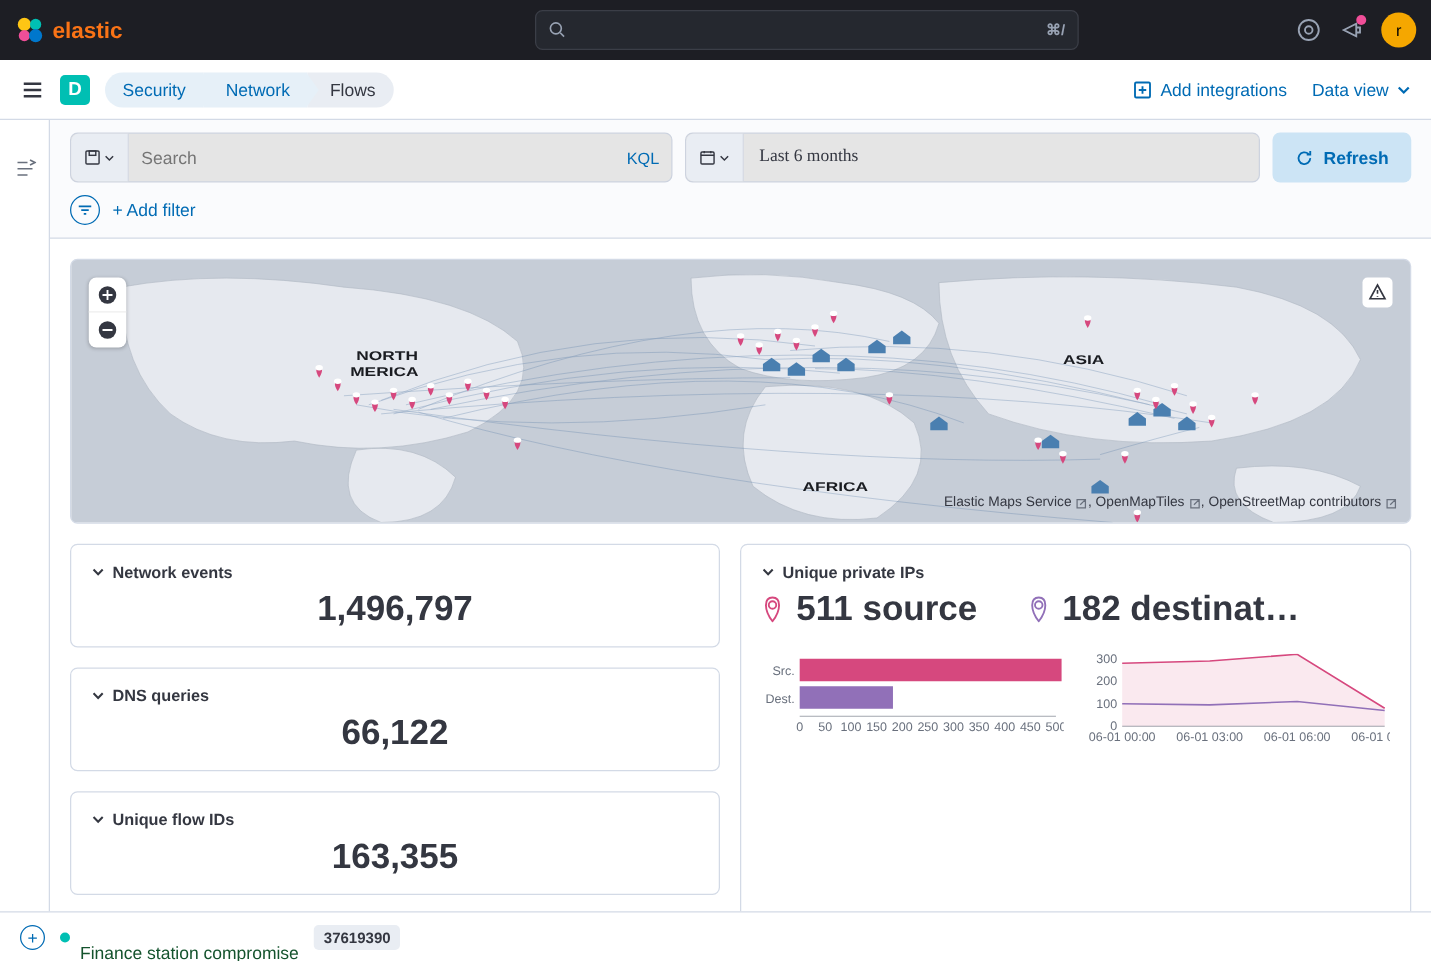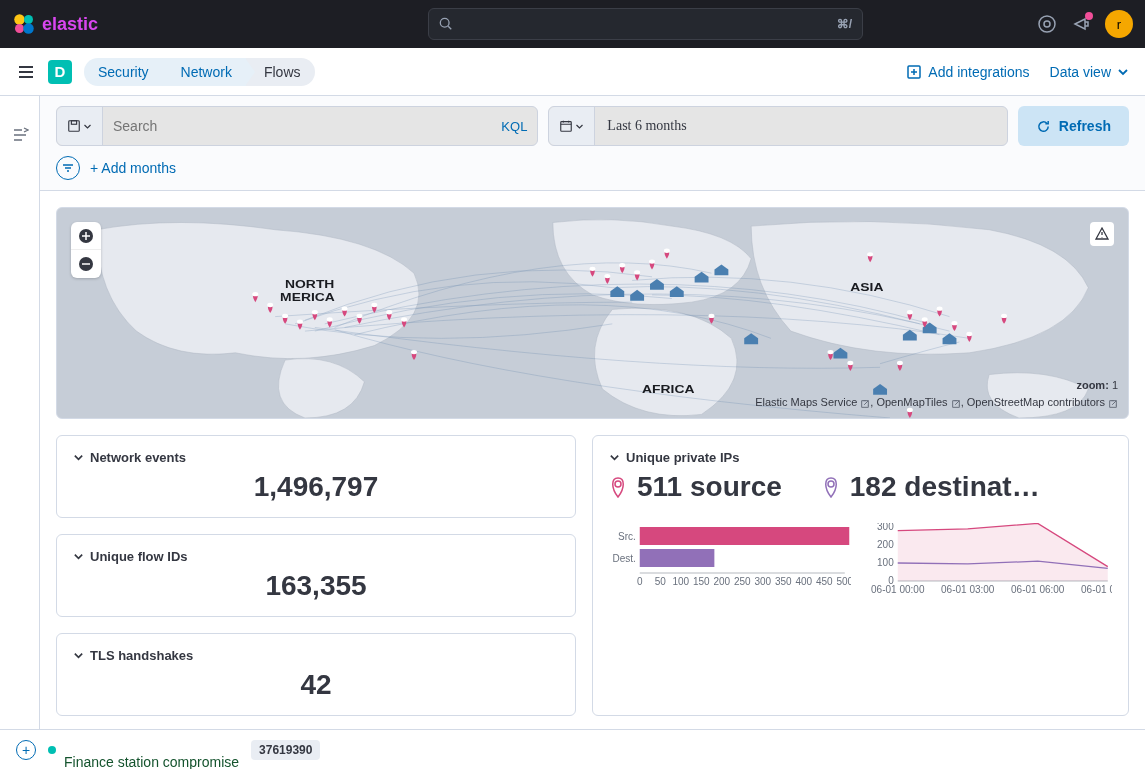--- a/index.html
+++ b/index.html
@@ -1,20 +1,20 @@
 <!DOCTYPE html>
 <html><head>
 <meta charset="utf-8">
 <style>
 * { box-sizing: border-box; margin: 0; padding: 0; }
 body { font-family: -apple-system, BlinkMacSystemFont, "Segoe UI", Helvetica, Arial, sans-serif; font-size: 14px; color: #343741; background: #fff; width: 1145px; }
 
 
 .top-header { height: 48px; background: #1d1e24; display: flex; align-items: center; padding: 0 12px; }
-.logo { display: flex; align-items: center; gap: 6px; color: #d946ef; font-size: 18px; font-weight: 600; }
+.logo { display: flex; align-items: center; gap: 6px; color: #f97316; font-size: 18px; font-weight: 600; }
 .logo-svg { width: 24px; height: 24px; }
 .search-box { margin-left: 330px; width: 435px; height: 32px; background: #25282f; border: 1px solid #3b3e47; border-radius: 6px; display: flex; align-items: center; padding: 0 10px; color: #98a2b3; justify-content: space-between; }
 .top-right { margin-left: auto; display: flex; align-items: center; gap: 14px; }
 .top-icon { width: 20px; height: 20px; color: #98a2b3; position: relative; }
 .pink-dot { position: absolute; top: -2px; right: -2px; width: 8px; height: 8px; background: #f04e98; border-radius: 50%; }
 .avatar { width: 28px; height: 28px; border-radius: 50%; background: #f5a700; color: #000; display: flex; align-items: center; justify-content: center; font-size: 13px; }
 
 
 .sub-header { height: 48px; border-bottom: 1px solid #d3dae6; display: flex; align-items: center; padding: 0 16px; gap: 12px; }
 .menu-icon { width: 20px; height: 20px; }
@@ -201,21 +201,21 @@
             </svg>
           <span>Refresh</span>
         </button>
       </div>
       <div class="filter-row">
         <div class="filter-toggle">
           <svg width="12" height="12" viewBox="0 0 12 12">
               <path d="M1 3h10M3 6h6M5 9h2" stroke="#006bb4" stroke-width="1.4"></path>
             </svg>
         </div>
-        <span class="add-filter">+ Add months</span>
+        <span class="add-filter">+ Add filter</span>
       </div>
     </div>
 
     <div class="panels">
 
       <div class="map-panel">
         <svg class="map-svg" viewBox="0 0 1080 290" preserveAspectRatio="none">
 
           <g fill="#e6e9ef" stroke="#b0b8c4" stroke-width="0.6">
             <path d="M40 30 Q120 10 220 30 Q320 40 360 90 Q380 150 320 190 Q250 220 180 200 Q120 210 80 170 Q40 120 40 30 Z"></path>
@@ -426,21 +426,20 @@
               </svg>
             </div>
         </div>
         <div class="map-warn">
             <svg width="16" height="16" viewBox="0 0 16 16">
               <path d="M8 2 L14 13 L2 13 Z" stroke="#343741" fill="none" stroke-width="1.3"></path>
               <path d="M8 6v3M8 11v0.5" stroke="#343741" stroke-width="1.3"></path>
             </svg>
           </div>
         <div class="map-footer">
-          <div><span class="zoom-label">zoom:</span> <span>1</span></div>
           <div>
             <span>Elastic Maps Service</span>
             <svg width="10" height="10" viewBox="0 0 12 12" style="vertical-align:middle">
                 <path d="M4 2h6v6M10 2L5 7M7 2H2v8h8V7" stroke="#69707d" fill="none" stroke-width="1.2"></path>
               </svg>,
             <span>OpenMapTiles</span>
             <svg width="10" height="10" viewBox="0 0 12 12" style="vertical-align:middle">
                 <path d="M4 2h6v6M10 2L5 7M7 2H2v8h8V7" stroke="#69707d" fill="none" stroke-width="1.2"></path>
               </svg>,
             <span>OpenStreetMap contributors</span>
@@ -454,20 +453,29 @@
       <div class="stats-row">
         <div class="stats-left">
           <div class="card">
             <div class="card-title">
                 <svg width="11" height="11" viewBox="0 0 12 12">
                   <path d="M2 4l4 4 4-4" stroke="#343741" fill="none" stroke-width="1.8"></path>
                 </svg>
                 <span>Network events</span>
               </div>
             <div class="card-value">1,496,797</div>
+          </div>
+          <div class="card">
+            <div class="card-title">
+                <svg width="11" height="11" viewBox="0 0 12 12">
+                  <path d="M2 4l4 4 4-4" stroke="#343741" fill="none" stroke-width="1.8"></path>
+                </svg>
+                <span>DNS queries</span>
+              </div>
+            <div class="card-value">66,122</div>
           </div>
           <div class="card">
             <div class="card-title">
                 <svg width="11" height="11" viewBox="0 0 12 12">
                   <path d="M2 4l4 4 4-4" stroke="#343741" fill="none" stroke-width="1.8"></path>
                 </svg>
                 <span>Unique flow IDs</span>
               </div>
             <div class="card-value">163,355</div>
           </div>

